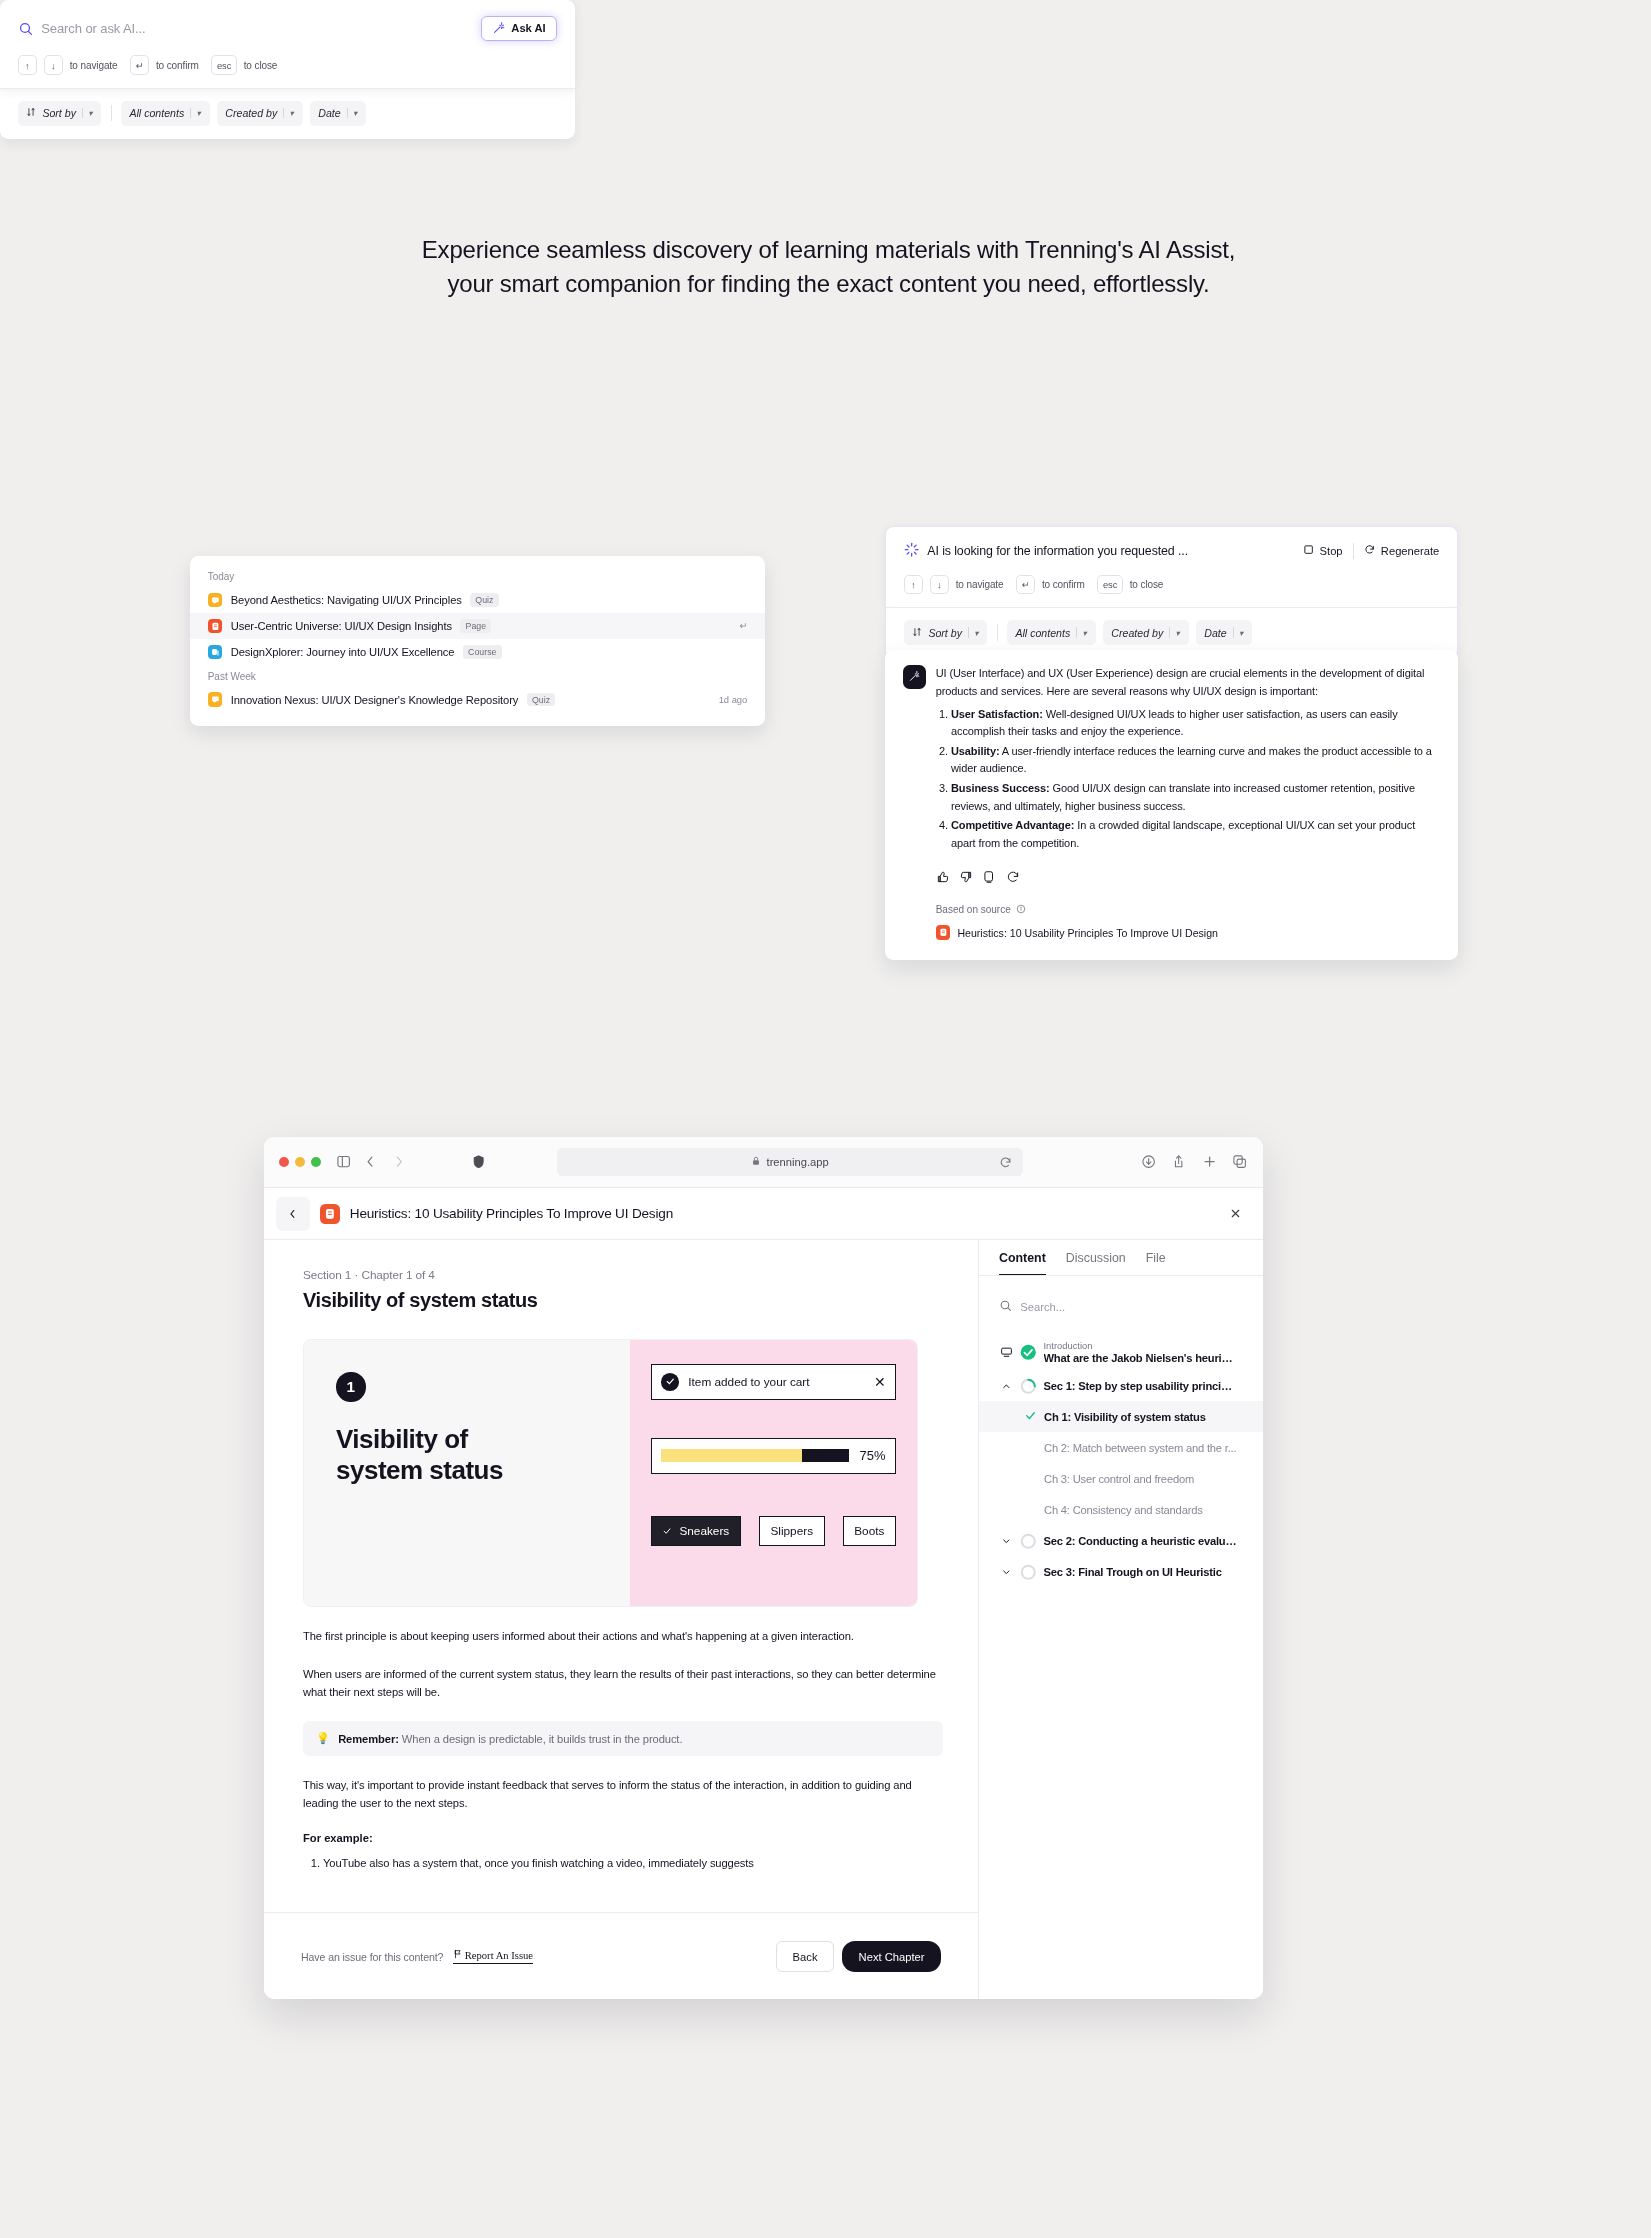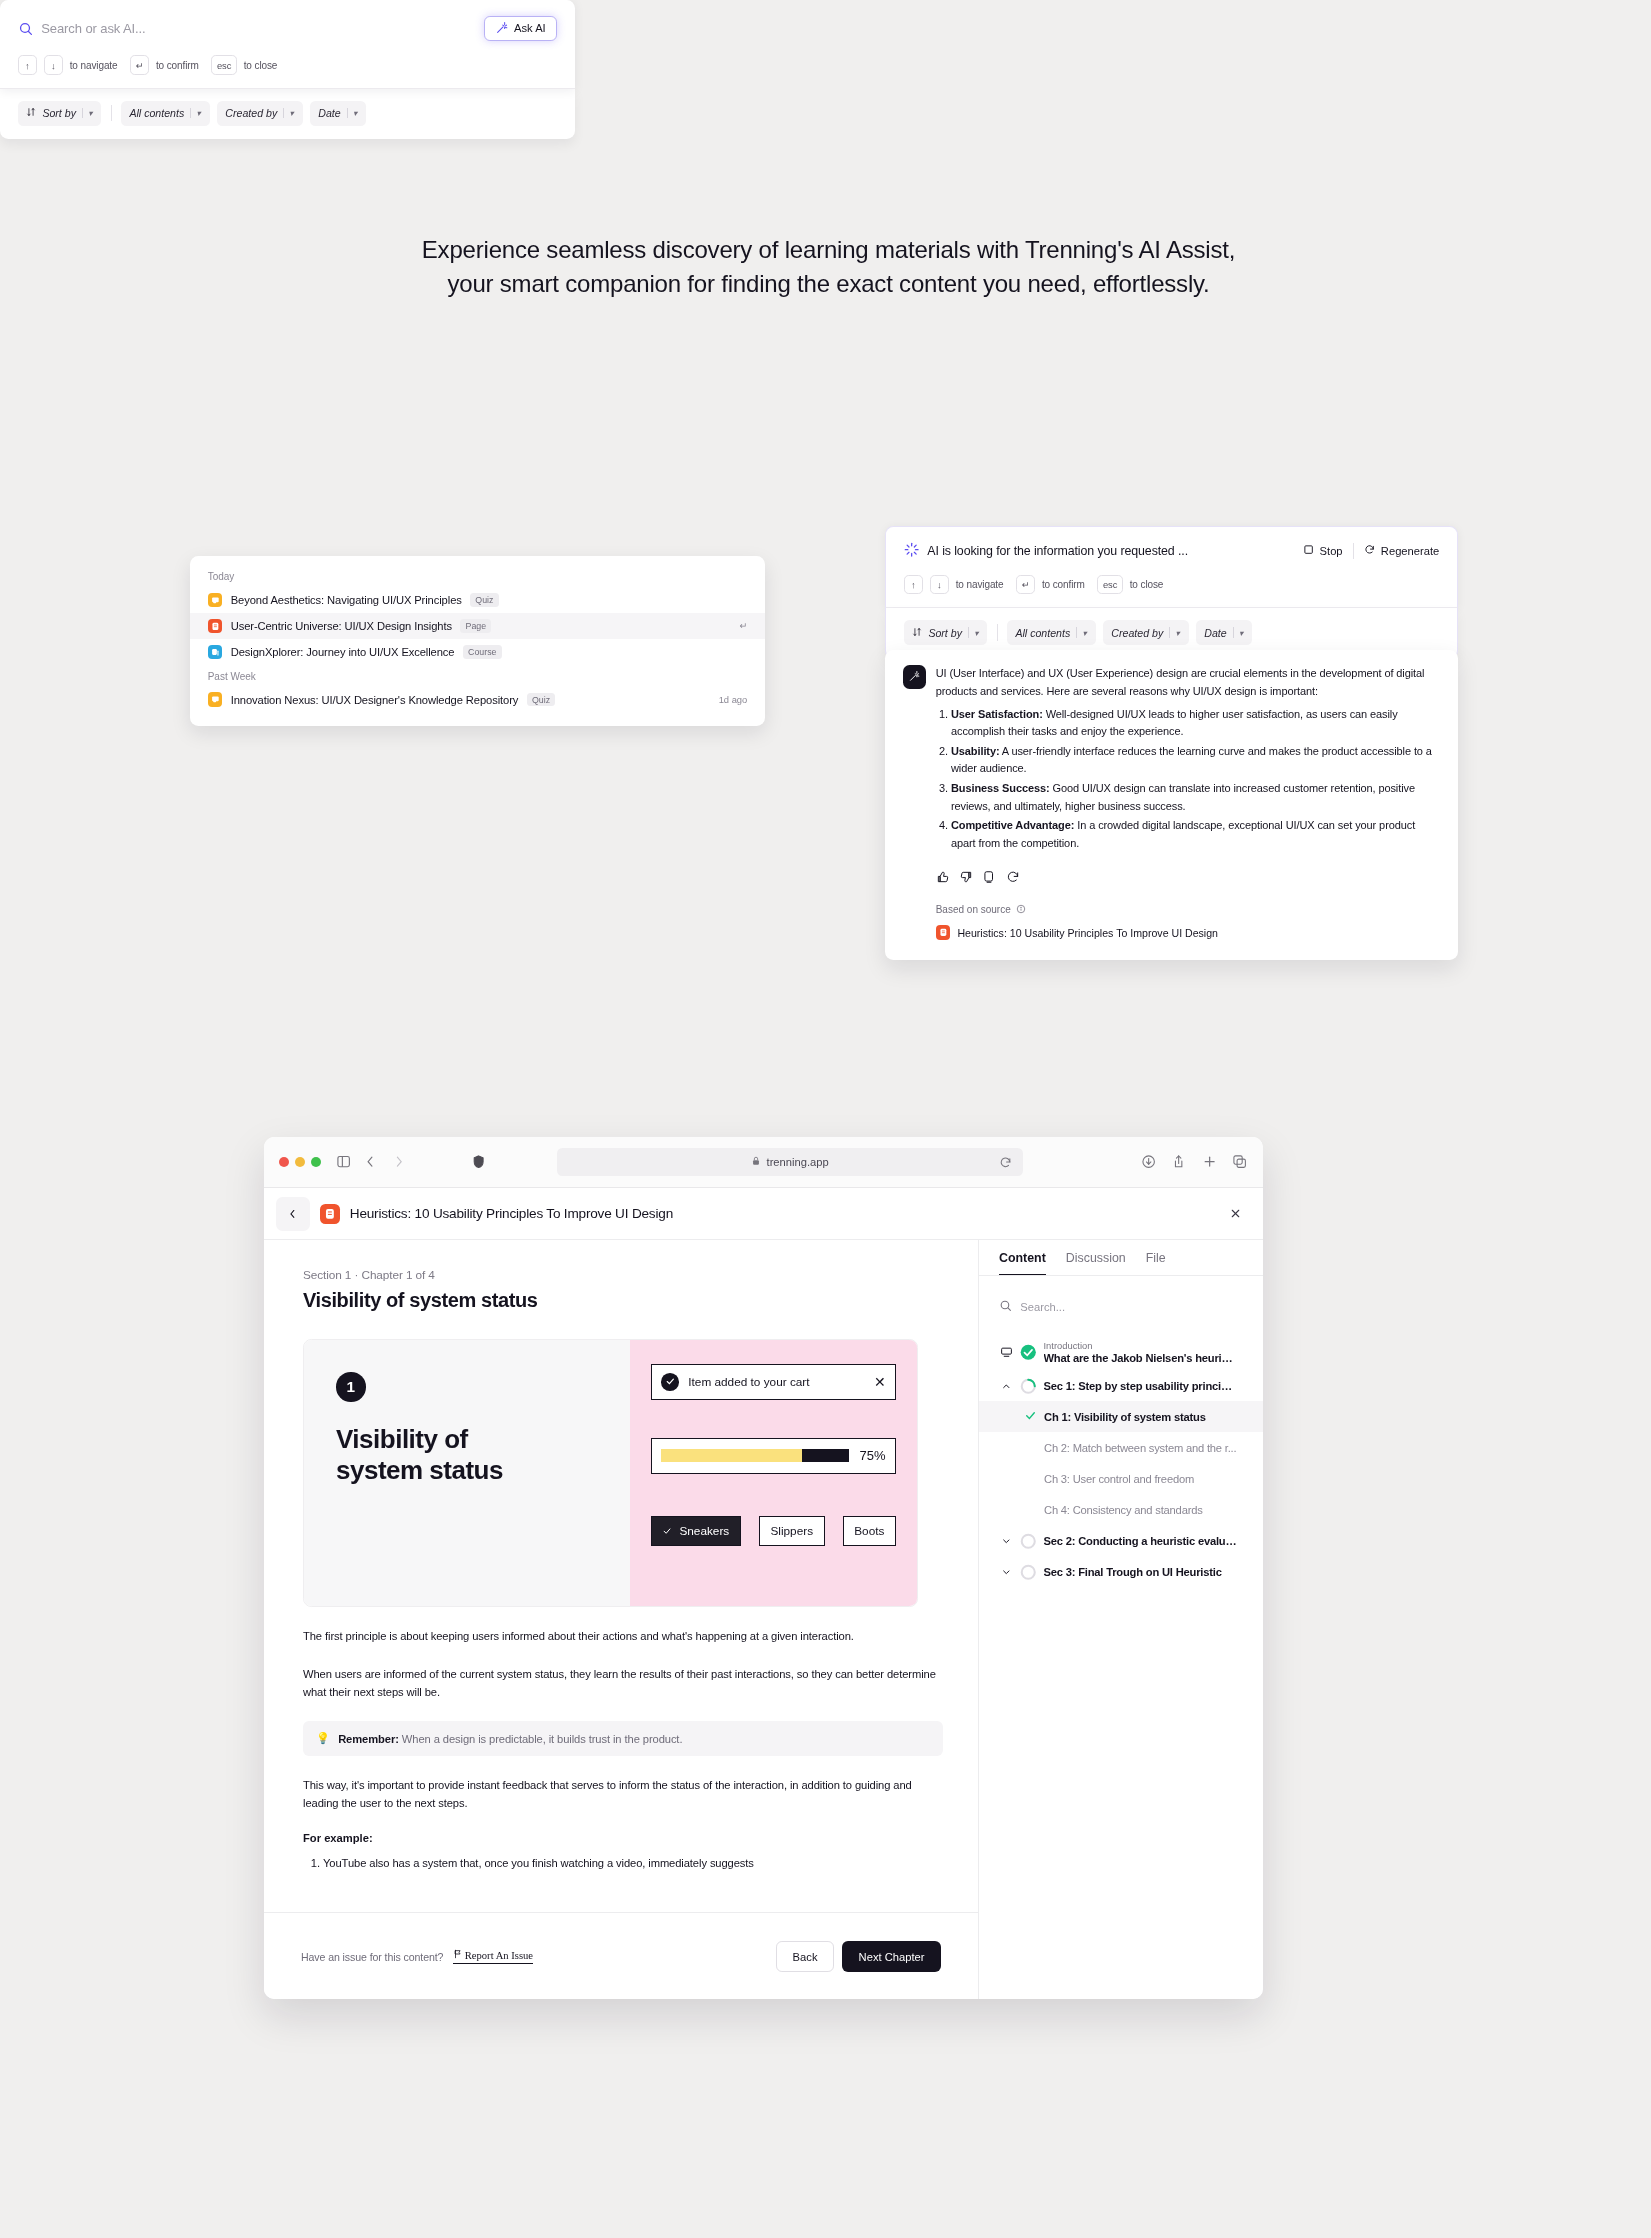--- a/index.html
+++ b/index.html
@@ -36,21 +36,21 @@
     flex:1; border:none; outline:none; background:transparent;
     font-family:"Liberation Sans", sans-serif;
     font-size:13px; color:#15131f; letter-spacing:-0.1px;
   }
   .sp-search-input::placeholder { color:#9b99a3; }
   .ask-ai-btn {
     display:flex; align-items:center; gap:5.3px;
     height:25px; padding:0 10.6px;
     background:#fff; border:0.9px solid #b9b2f5; border-radius:5.9px;
     box-shadow:0 0 8.3px rgba(120,100,245,.30);
-    font-size:11.2px; font-weight:400; color:#15131f; white-space:nowrap;
+    font-size:11.2px; font-weight:700; color:#15131f; white-space:nowrap;
     cursor:pointer;
   }
   .hintrow { display:flex; align-items:center; gap:6.5px; margin-top:15.3px; }
   .keycap {
     display:flex; align-items:center; justify-content:center;
     min-width:19.5px; height:19.5px; padding:0 4.7px;
     border:0.6px solid #e2e0e6; border-radius:4.7px; background:#fff;
     font-size:9.4px; color:#55525e;
   }
   .hinttxt { font-size:10px; color:#55525e; margin-right:5.9px; letter-spacing:-0.1px; }
@@ -243,21 +243,21 @@
     display:flex; align-items:center; gap:2px; margin-left:9.4px;
     font-size:10.6px; font-weight:500; color:#15131f;
     border-bottom:0.9px solid #15131f; padding-bottom:1.8px; cursor:pointer;font-family:Liberation Serif, serif;
   }
   .foot-btns { margin-left:auto; display:flex; align-items:center; gap:8.3px; }
   .btn-ghost {
     border:0.6px solid #e0dee4; background:#fff; border-radius:5.9px;
     padding:8.8px 15.3px; font-size:11.2px; font-weight:500; color:#15131f; cursor:pointer;
   }
   .btn-dark {
-    background:#15131f; color:#fff; border-radius:6px;
+    background:#15131f; color:#fff; border-radius:13px;
     padding:9.4px 16.5px; font-size:11.2px; font-weight:500; cursor:pointer; border:none;
   }
 
   
   .bw-side { flex:0 0 285px; border-left:0.6px solid #ececee; background:#fff; }
   .side-tabs { display:flex; gap:20px; padding:10.6px 20px 0 20px; border-bottom:0.6px solid #ececee; }
   .side-tab { font-size:12.4px; color:#77747f; padding-bottom:9.4px; cursor:pointer; }
   .side-tab.active { color:#15131f; font-weight:700; border-bottom:1.8px solid #15131f; }
   .side-search {
     display:flex; align-items:center; gap:8.3px; margin:19px 20px 0 20px;

